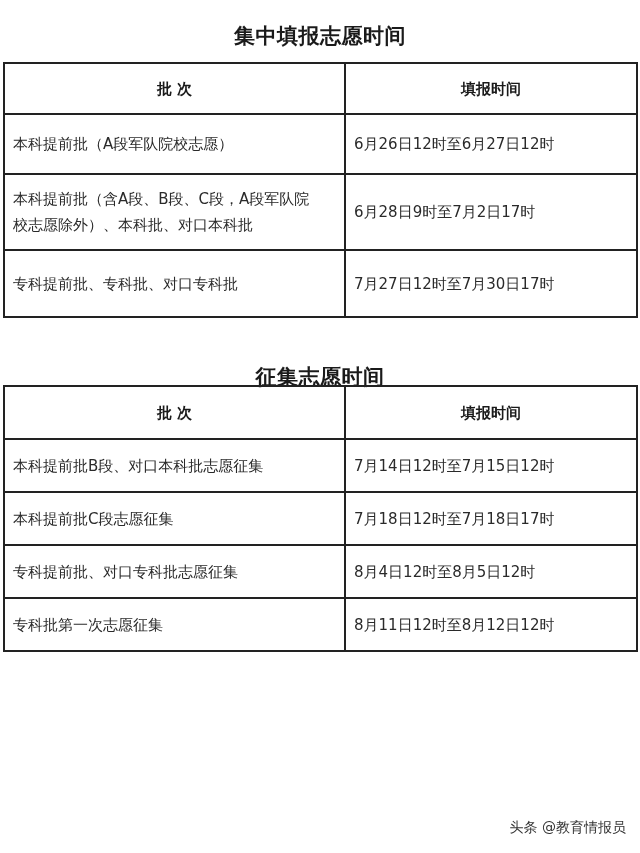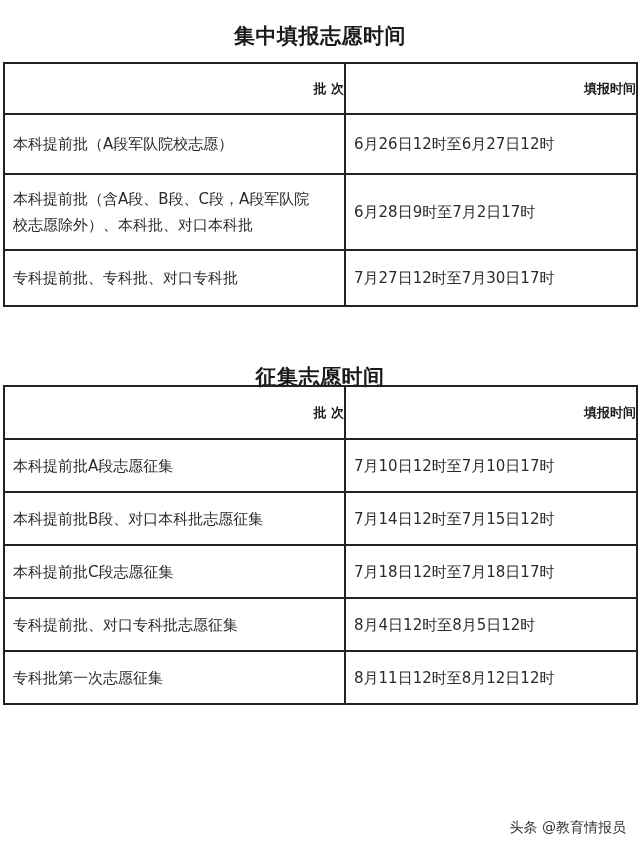--- a/index.html
+++ b/index.html
@@ -40,34 +40,34 @@
       border: 2px solid #222;
       padding: 0 0 0 8px;
       font-size: 15px;
       font-weight: normal;
       text-align: left;
       vertical-align: middle;
       line-height: 26px;
       color: #2a2a2a;
     }
     table.sched th {
-      text-align: right;
+      text-align: center;
       font-weight: bold;
-      font-size: 13px;
+      font-size: 15px;
       padding: 0;
       color: #1a1a1a;
     }
     table.sched col.c1 { width: 341px; }
     table.sched col.c2 { width: 292px; }
 
     #table1 { top: 62px; }
     #table1 tr.hdr { height: 51px; }
     #table1 tr.r1 { height: 60px; }
     #table1 tr.r2 { height: 76px; }
-    #table1 tr.r3 { height: 56px; }
+    #table1 tr.r3 { height: 67px; }
 
     #table2 { top: 385px; }
     #table2 tr { height: 53px; }
 
     .footer {
       position: absolute;
       right: 14px;
       top: 819px;
       font-size: 14px;
       color: #333;
@@ -109,24 +109,20 @@
   <colgroup>
       <col class="c1">
       <col class="c2">
     </colgroup>
   <tbody>
       <tr>
     <th>批 次</th>
     <th>填报时间</th>
   </tr>
   <tr>
-    <td>本科提前批A段志愿征集</td>
-    <td>7月10日12时至7月10日17时</td>
-  </tr>
-  <tr>
     <td>本科提前批B段、对口本科批志愿征集</td>
     <td>7月14日12时至7月15日12时</td>
   </tr>
   <tr>
     <td>本科提前批C段志愿征集</td>
     <td>7月18日12时至7月18日17时</td>
   </tr>
   <tr>
     <td>专科提前批、对口专科批志愿征集</td>
     <td>8月4日12时至8月5日12时</td>

